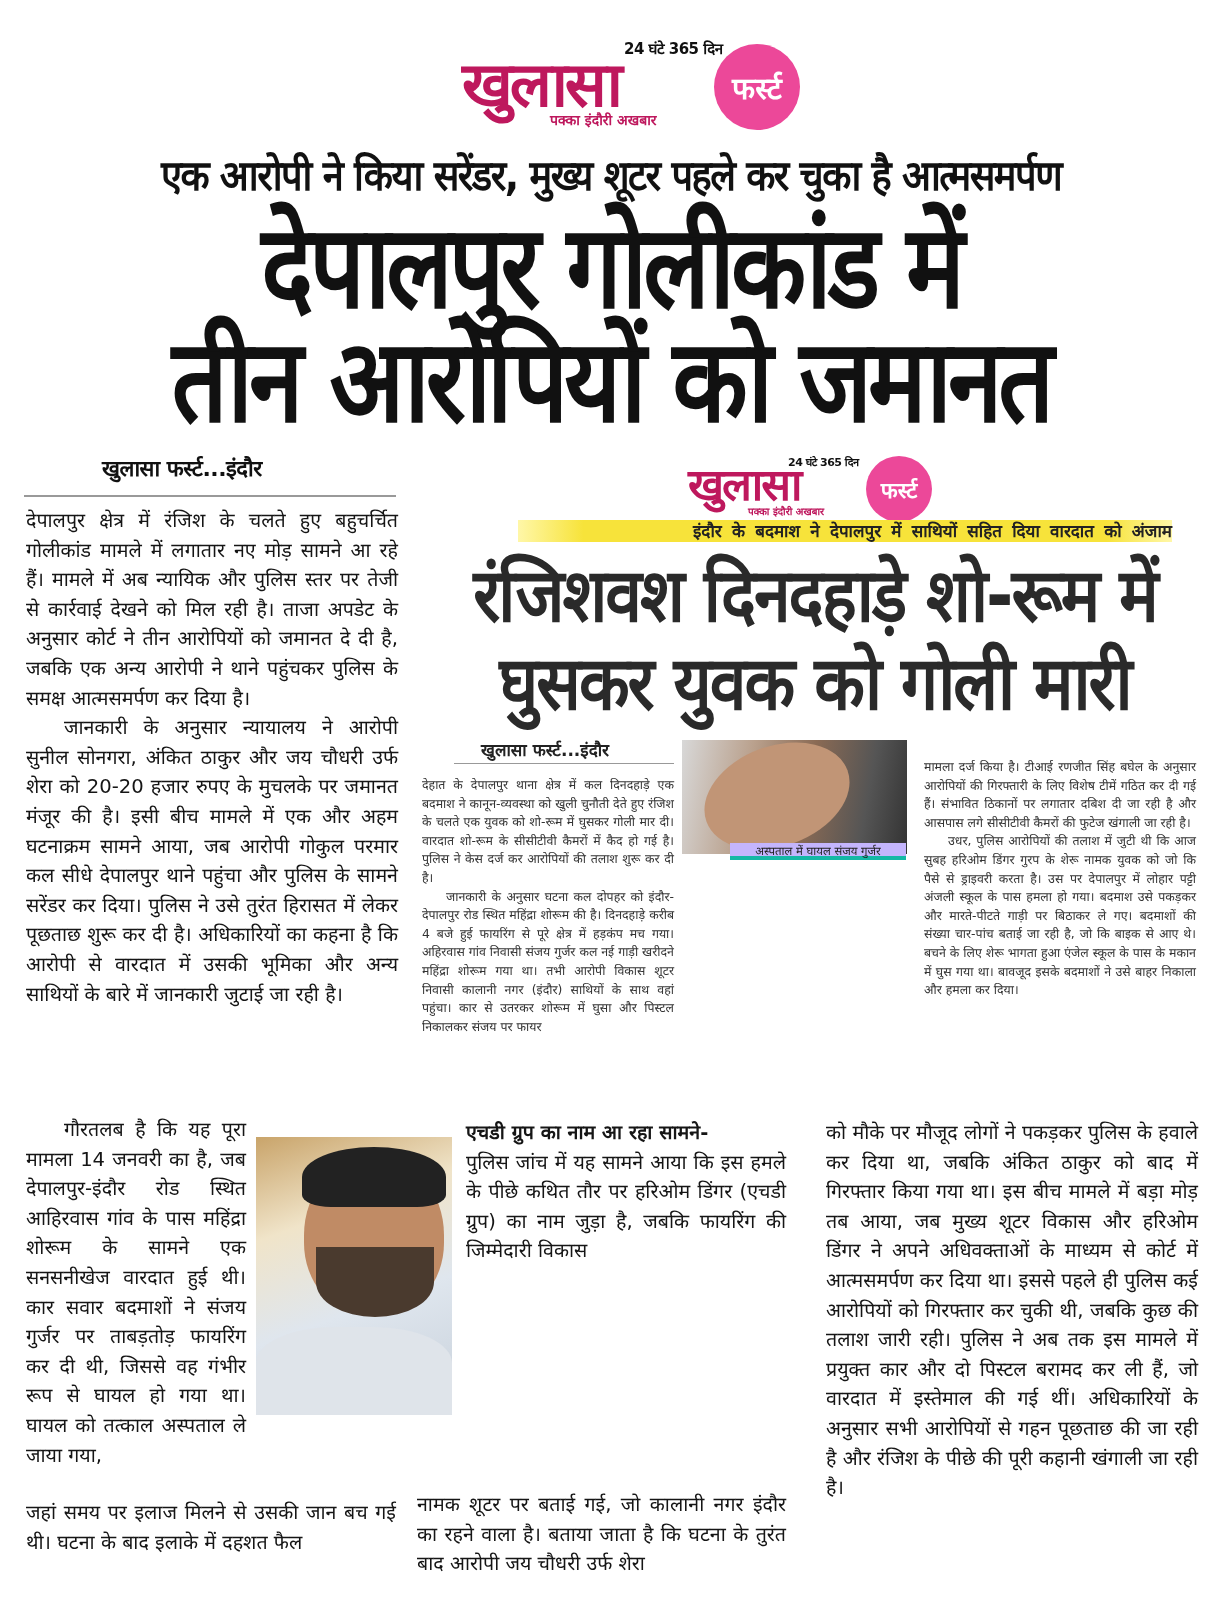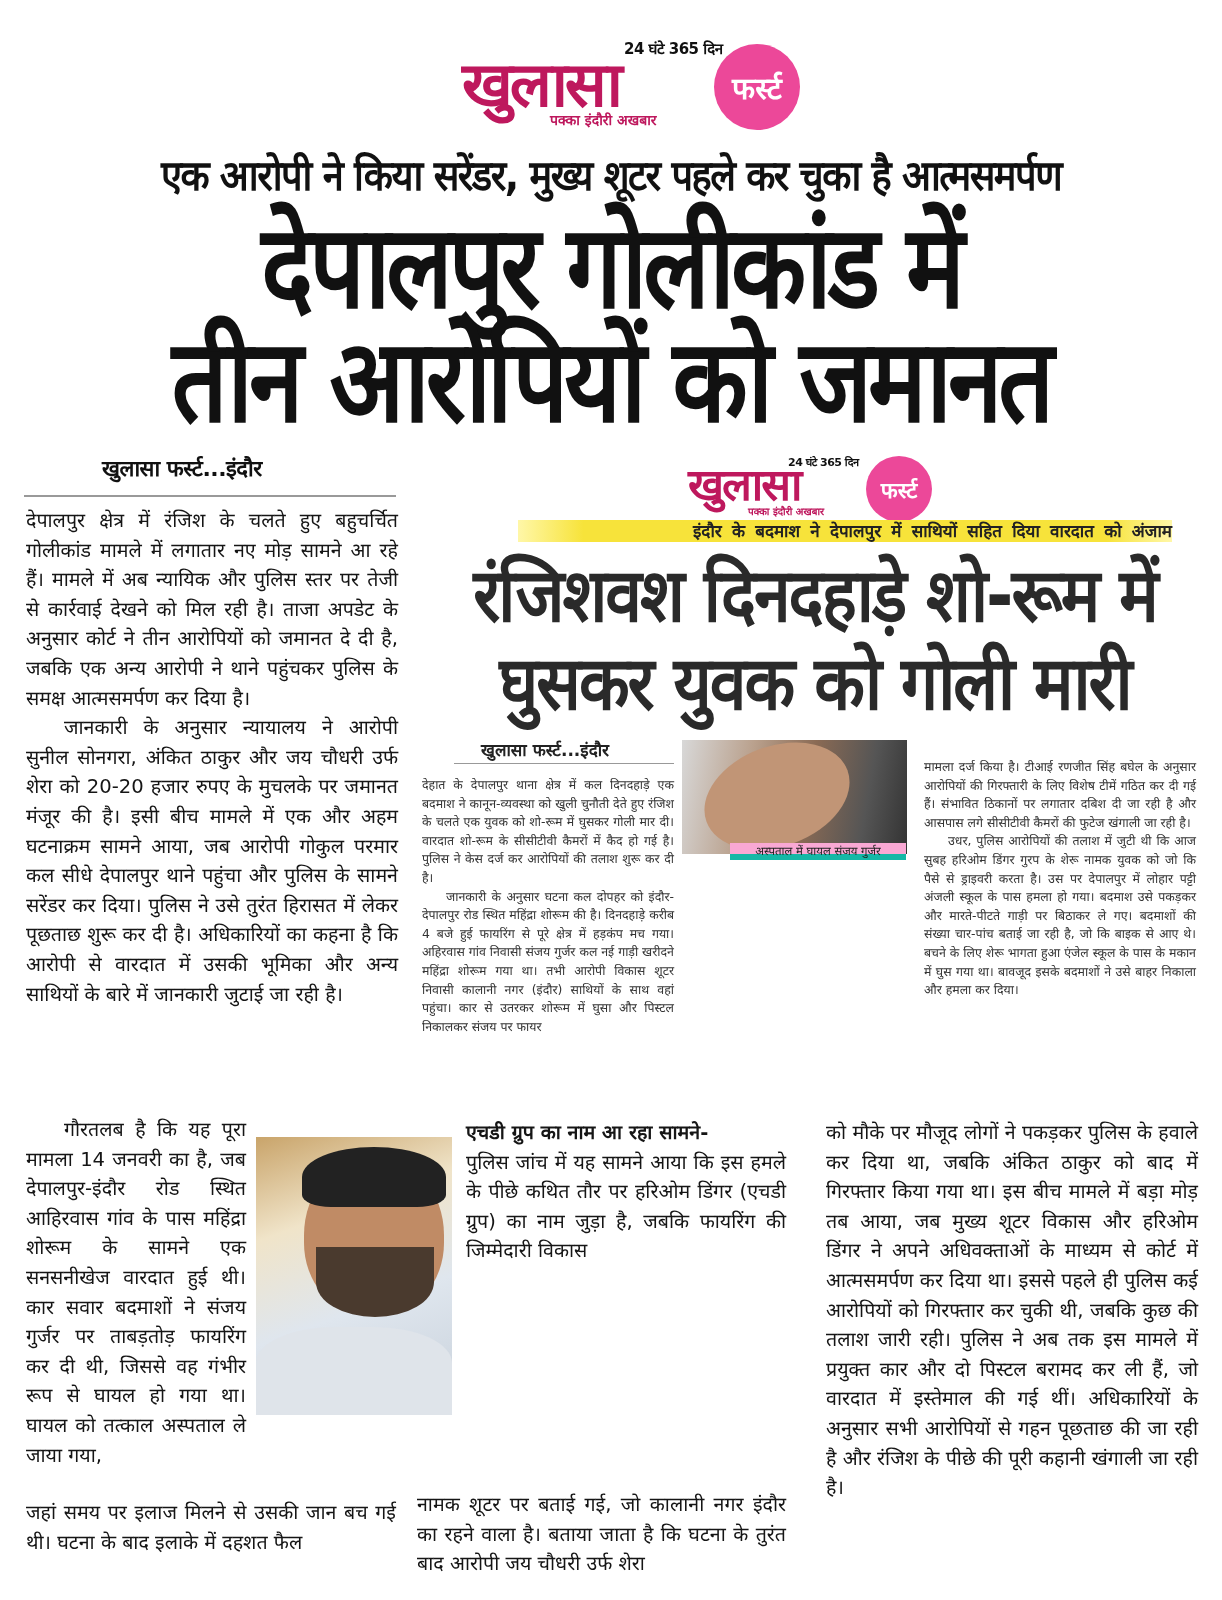--- a/index.html
+++ b/index.html
@@ -55,21 +55,21 @@
   .clip-rule { position: absolute; left: 454px; top: 763px; width: 220px; height: 1px; background: #999; }
 
   .clip-text { position: absolute; font-size: 12.4px; line-height: 18.6px; color: #333; text-align: justify; }
   .cc1 { left: 422px; top: 776px; width: 252px; }
   .cc2 { left: 684px; top: 862px; width: 222px; }
   .cc3 { left: 924px; top: 758px; width: 272px; }
   .clip-text p.ind { text-indent: 24px; }
 
   .clip-photo { position: absolute; left: 682px; top: 740px; width: 225px; height: 114px; background: linear-gradient(100deg, #d8d8d8, #b9a08c 30%, #8a6a54 55%, #555 80%, #333); overflow: hidden; }
   .clip-photo .face { position: absolute; left: 20px; top: 6px; width: 150px; height: 100px; border-radius: 50%; background: #c19576; transform: rotate(-20deg); }
-  .clip-caption { position: absolute; left: 730px; top: 843px; width: 176px; height: 17px; background: #f9a8d4; font-size: 11.5px; text-align: center; color: #222; border-bottom: 6px solid #14b8a6; }
+  .clip-caption { position: absolute; left: 730px; top: 843px; width: 176px; height: 17px; background: #c4b5fd; font-size: 11.5px; text-align: center; color: #222; border-bottom: 4px solid #14b8a6; }
 </style>
 </head>
 <body>
 
 <div class="masthead">
   <span class="mh-tag">24 घंटे 365 दिन</span>
   <span class="mh-name">खुलासा</span>
   <span class="mh-sub">पक्का इंदौरी अखबार</span>
   <span class="mh-circle">फर्स्ट</span>
 </div>

